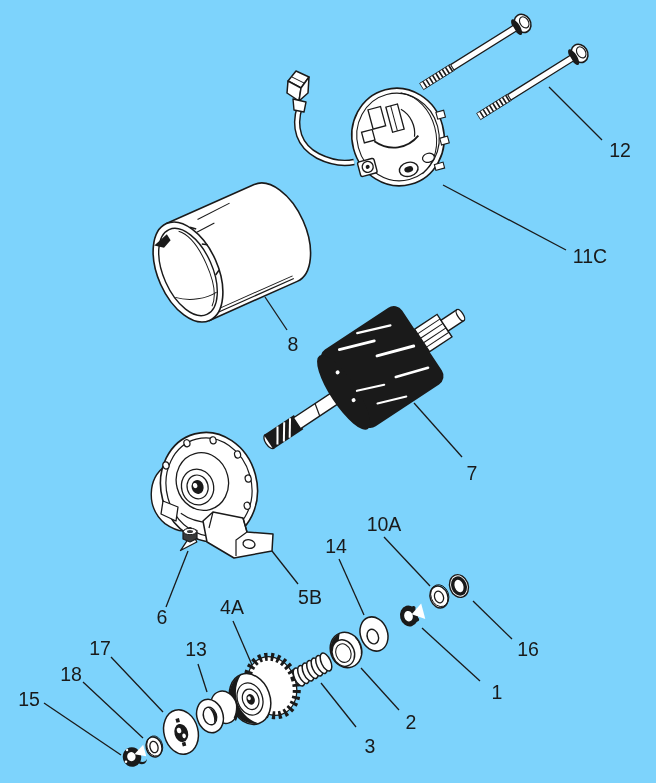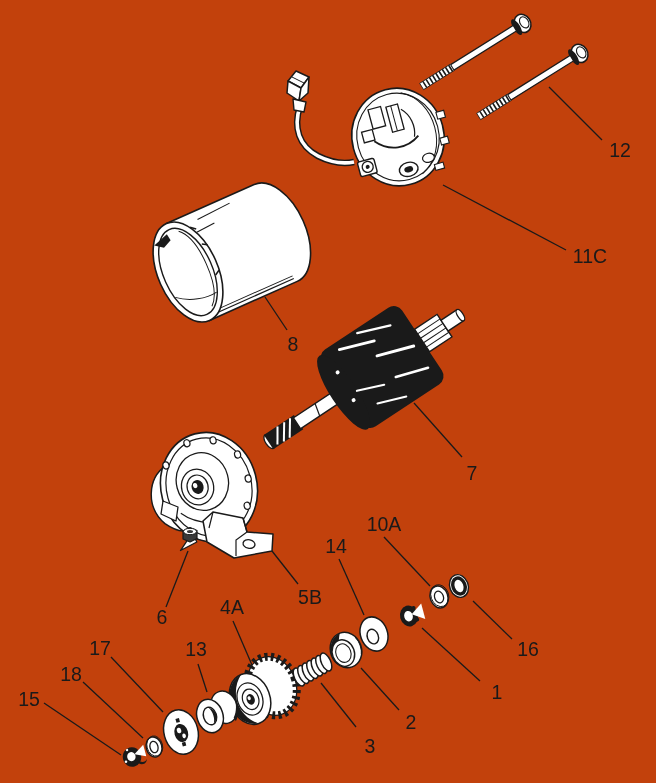--- a/index.html
+++ b/index.html
@@ -1,16 +1,16 @@
 <!DOCTYPE html>
 <html><head>
 <meta charset="utf-8">
 <style>
   html,body{margin:0;padding:0;background:#fff;}
-  .page{position:relative;width:656px;height:783px;background:#c2410c;overflow:hidden;}
+  .page{position:relative;width:656px;height:783px;background:#7dd3fc;overflow:hidden;}
   svg{display:block;}
   .callout{font-family:"Liberation Sans",sans-serif;font-size:19.5px;fill:#1a1a1a;}
   .leader{stroke:#1a1a1a;stroke-width:1.3;}
 </style>
 </head>
 <body>
 
 <div class="page">
 <svg width="656" height="783" viewBox="0 0 656 783">
 

